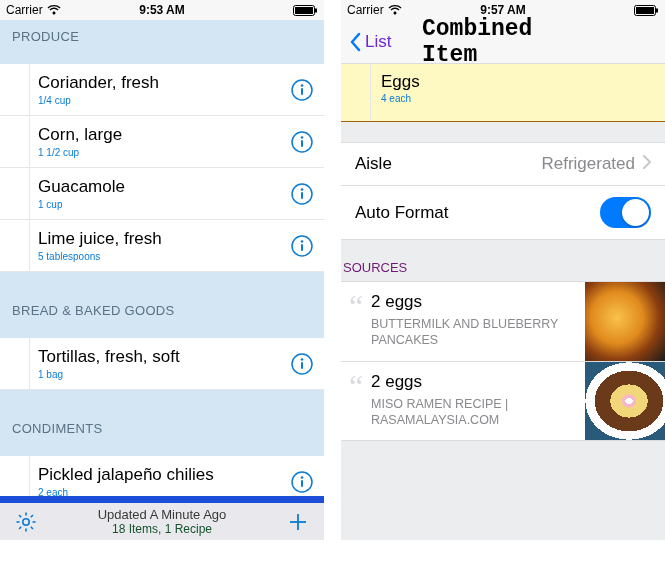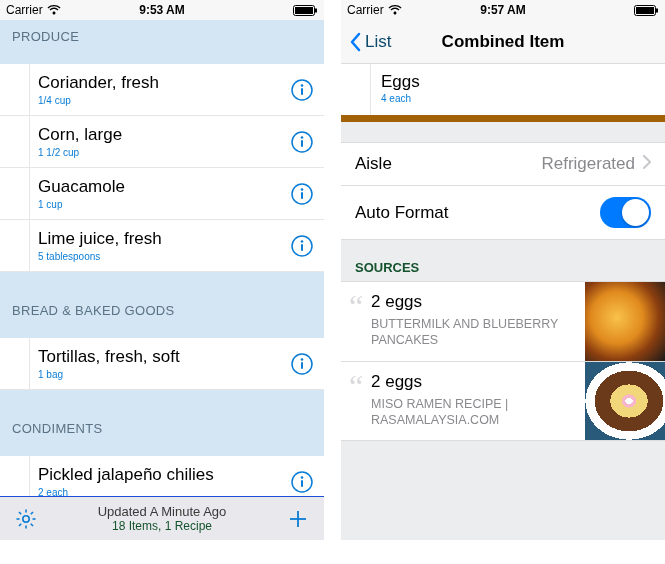--- a/index.html
+++ b/index.html
@@ -14,42 +14,42 @@
   .section-header { background: #d4e6f3; color: #5a7285; font-size: 13px; padding: 9px 12px 20px; text-transform: uppercase; letter-spacing: 0.3px; }
   .list { flex: 1; overflow: hidden; background: #fff; }
   .item { display: flex; align-items: center; border-bottom: 1px solid #e6e6e6; background: #fff; min-height: 52px; }
   .item-checkbox { width: 30px; border-right: 1px solid #e6e6e6; align-self: stretch; }
   .item-content { flex: 1; padding: 6px 0 6px 8px; }
   .item-name { font-size: 17px; color: #000; line-height: 1.2; }
   .item-qty { font-size: 10px; color: #0a7cd5; margin-top: 1px; }
   .info-icon { width: 44px; display: flex; align-items: center; justify-content: center; }
   .info-icon svg { width: 24px; height: 24px; }
   .section-gap { height: 22px; background: #d4e6f3; }
-  .toolbar { height: 44px; background: #e9e9ed; border-top: 1px solid #1d4ed8; display: flex; align-items: center; justify-content: space-between; padding: 0 14px; }
+  .toolbar { height: 44px; background: #e9e9ed; border-top: 7px solid #1d4ed8; display: flex; align-items: center; justify-content: space-between; padding: 0 14px; }
   .toolbar-center { text-align: center; }
   .toolbar-title { font-size: 13px; color: #3a3a3a; }
   .toolbar-sub { font-size: 12px; color: #14532d; }
   .gear-icon svg, .plus-icon svg { display: block; }
   
   .nav-bar { height: 44px; background: #f7f7f7; border-bottom: 1px solid #dcdcdc; display: flex; align-items: center; position: relative; padding: 0 8px; }
-  .back-btn { display: flex; align-items: center; color: #0c4a6e; font-size: 17px; }
+  .back-btn { display: flex; align-items: center; color: #6d28d9; font-size: 17px; }
   .back-btn svg { width: 12px; height: 20px; margin-right: 4px; }
-  .nav-title { position: absolute; left: 50%; transform: translateX(-50%); font-size: 17px; font-weight: 600; }
+  .nav-title { position: absolute; left: 50%; transform: translateX(-50%); font-size: 23px; font-weight: 600; font-family: Liberation Mono, monospace; }
   .detail-body { flex: 1; background: #ecedef; overflow: hidden; }
-  .detail-item { background: #ffffff; border-bottom: 7px solid #a16207; display: flex; min-height: 58px; }
+  .detail-item { background: #fef9c3; border-bottom: 1px solid #a16207; display: flex; min-height: 58px; }
   .detail-item .item-checkbox { width: 30px; border-right: 1px solid #e6e6e6; }
   .detail-item .item-content { padding: 8px 10px; }
   .setting-row { background: #fff; border-top: 1px solid #dcdcdc; border-bottom: 1px solid #dcdcdc; display: flex; align-items: center; padding: 11px 14px; font-size: 17px; margin-top: 20px; }
   .setting-row + .setting-row { margin-top: 0; border-top: none; }
   .setting-label { flex: 1; }
   .setting-value { color: #8a8a8e; margin-right: 8px; margin-left: 16px; }
   .chevron svg { width: 8px; height: 14px; }
   .toggle { width: 51px; height: 31px; border-radius: 16px; background: #007aff; position: relative; }
   .toggle::after { content: ""; position: absolute; right: 2px; top: 2px; width: 27px; height: 27px; border-radius: 50%; background: #fff; box-shadow: 0 1px 3px rgba(0,0,0,0.3); }
-  .sources-header { color: #14532d; font-size: 13px; padding: 20px 14px 6px; text-transform: uppercase; font-weight: bold; }
+  .sources-header { color: #701a75; font-size: 13px; padding: 20px 2px 6px; text-transform: uppercase; }
   .source-row { background: #fff; border-top: 1px solid #dcdcdc; display: flex; align-items: stretch; min-height: 80px; }
   .source-row:last-child { border-bottom: 1px solid #dcdcdc; }
   .quote-mark { width: 30px; color: #d9d9de; font-size: 32px; font-family: Georgia, serif; text-align: center; padding-top: 6px; user-select: none; }
   .source-text { flex: 1; padding: 10px 6px 10px 0; }
   .source-qty { font-size: 17px; color: #000; }
   .source-recipe { font-size: 12.5px; color: #8a8a8e; text-transform: uppercase; margin-top: 4px; line-height: 1.3; }
   .source-img { width: 80px; background: #666; }
   .img-pancakes { background: radial-gradient(circle at 40% 45%, #f9c24a 0%, #e08a1e 40%, #8b3e0f 65%, #1a1a1a 100%); }
   .img-ramen { background: radial-gradient(ellipse at 55% 50%, #fff 0 6%, #f7b6c9 6% 12%, #f2d77a 12% 30%, #6a3a1a 30% 55%, #fff 55% 70%, #2a5a7a 70% 100%); }
   .cut { overflow: hidden; }

